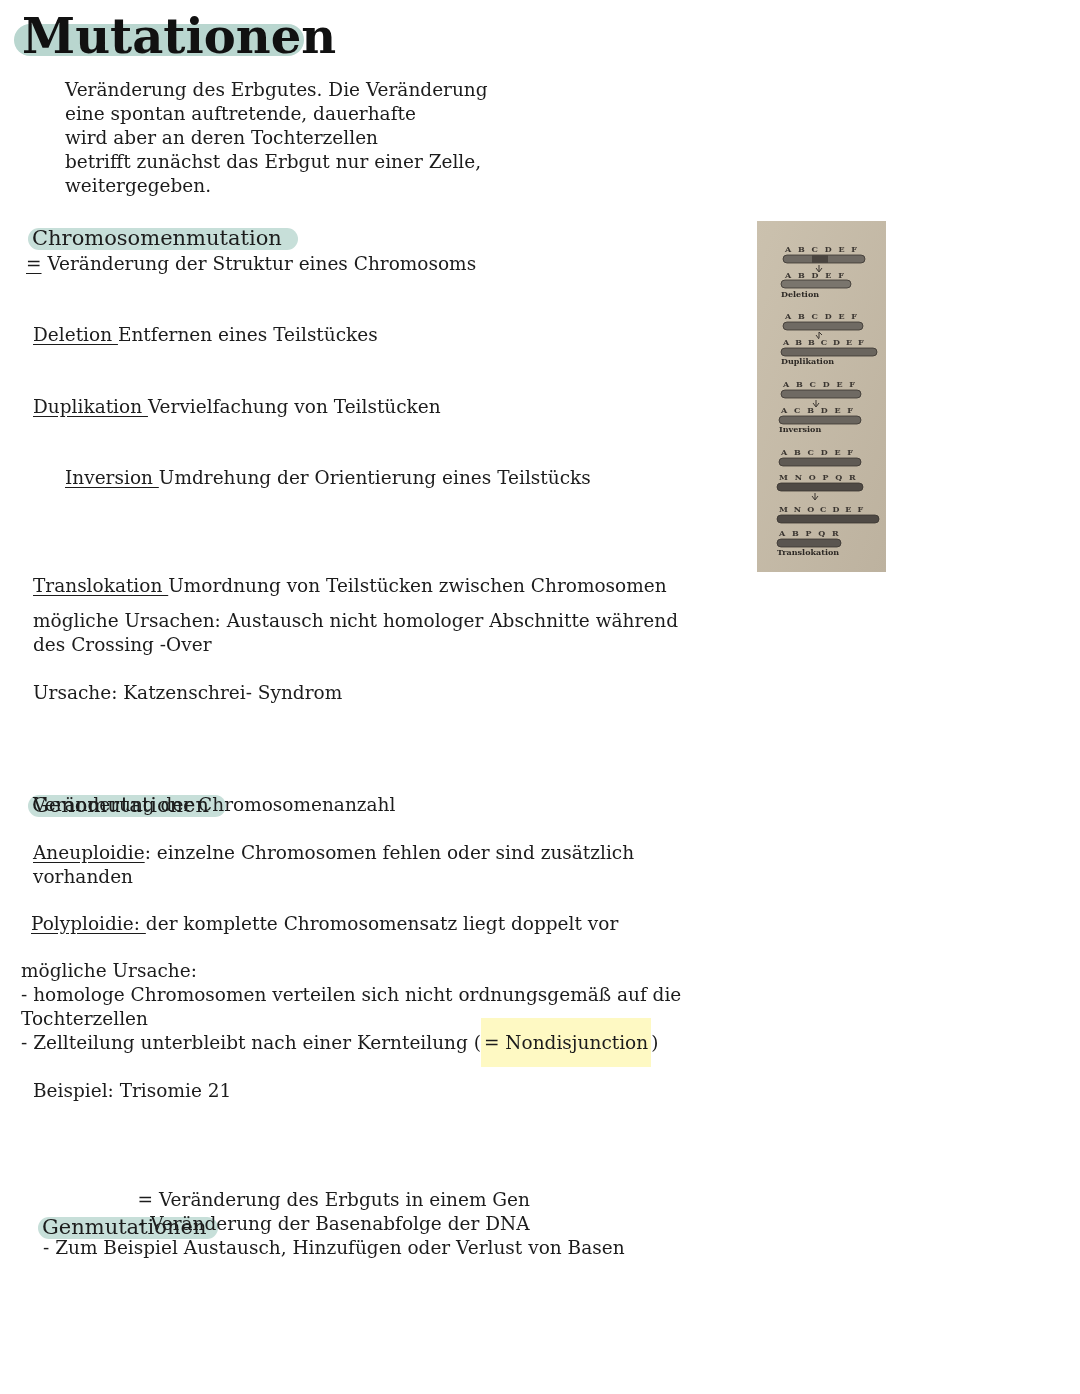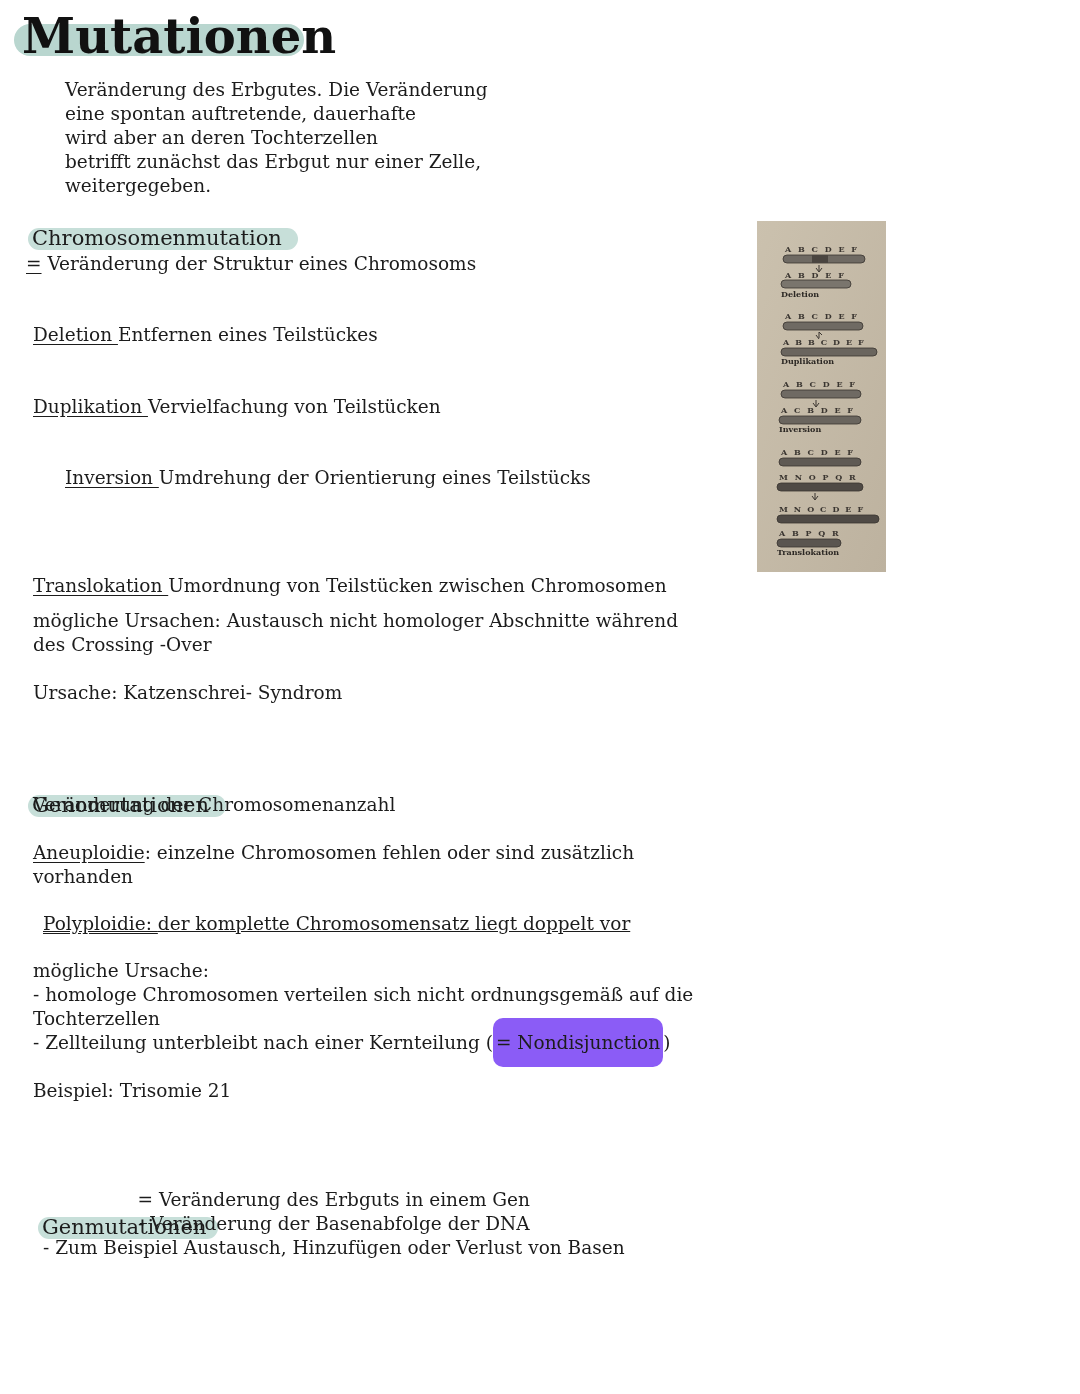--- a/index.html
+++ b/index.html
@@ -21,21 +21,21 @@
     .intro { left: 65px; top: 78px; width: 470px; font-size: 18.5px; line-height: 24px; }
     .sec-title { font-size: 21px; line-height: 26px; position: relative; padding: 0 4px 0 4px; }
     .sec-hl {
       position: absolute; left: 0; top: 3px; height: 22px; border-radius: 11px;
       background: #c7dfd9;
     }
     .sec-title span.t { position: relative; }
     .line { font-size: 18.5px; line-height: 24px; white-space: nowrap; }
     .u { text-decoration: underline; text-underline-offset: 3px; }
     .hl-orange {
-      background: #8b5cf6; border-radius: 10px; padding: 14px 3px;
+      background: #fef9c3; border-radius: 0; padding: 14px 3px;
     }
     .chromo-img {
       left: 757px; top: 221px; width: 129px; height: 351px;
       background: #0ea5e9;
     }
   </style>
 </head>
 <body>
 
 <div class="abs title-wrap">
@@ -127,25 +127,25 @@
   <div class="sec-hl" style="width:198px;"></div>
   <span class="t">Genomutationen</span>
 </div>
 <div class="abs line" style="left:33px; top:793px;">Veränderung der Chromosomenanzahl</div>
 
 <div class="abs" style="left:33px; top:841px;">
   <div class="line"><span class="u">Aneuploidie</span><span>: einzelne Chromosomen fehlen oder sind zusätzlich</span></div>
   <div class="line">vorhanden</div>
 </div>
 
-<div class="abs line" style="left:43px; top:912px;text-decoration:underline;">
+<div class="abs line" style="left:31px; top:912px;">
   <span class="u">Polyploidie: </span><span>der komplette Chromosomensatz liegt doppelt vor</span>
 </div>
 
-<div class="abs" style="left:33px; top:959px;">
+<div class="abs" style="left:21px; top:959px;">
   <div class="line">mögliche Ursache:</div>
   <div class="line">- homologe Chromosomen verteilen sich nicht ordnungsgemäß auf die</div>
   <div class="line">Tochterzellen</div>
   <div class="line"><span>- Zellteilung unterbleibt nach einer Kernteilung (</span><span class="hl-orange">= Nondisjunction</span><span>)</span></div>
 </div>
 
 <div class="abs line" style="left:33px; top:1079px;">Beispiel: Trisomie 21</div>
 
 <div class="abs sec-title" style="left:38px; top:1162px;">
   <div class="sec-hl" style="width:180px;"></div>

